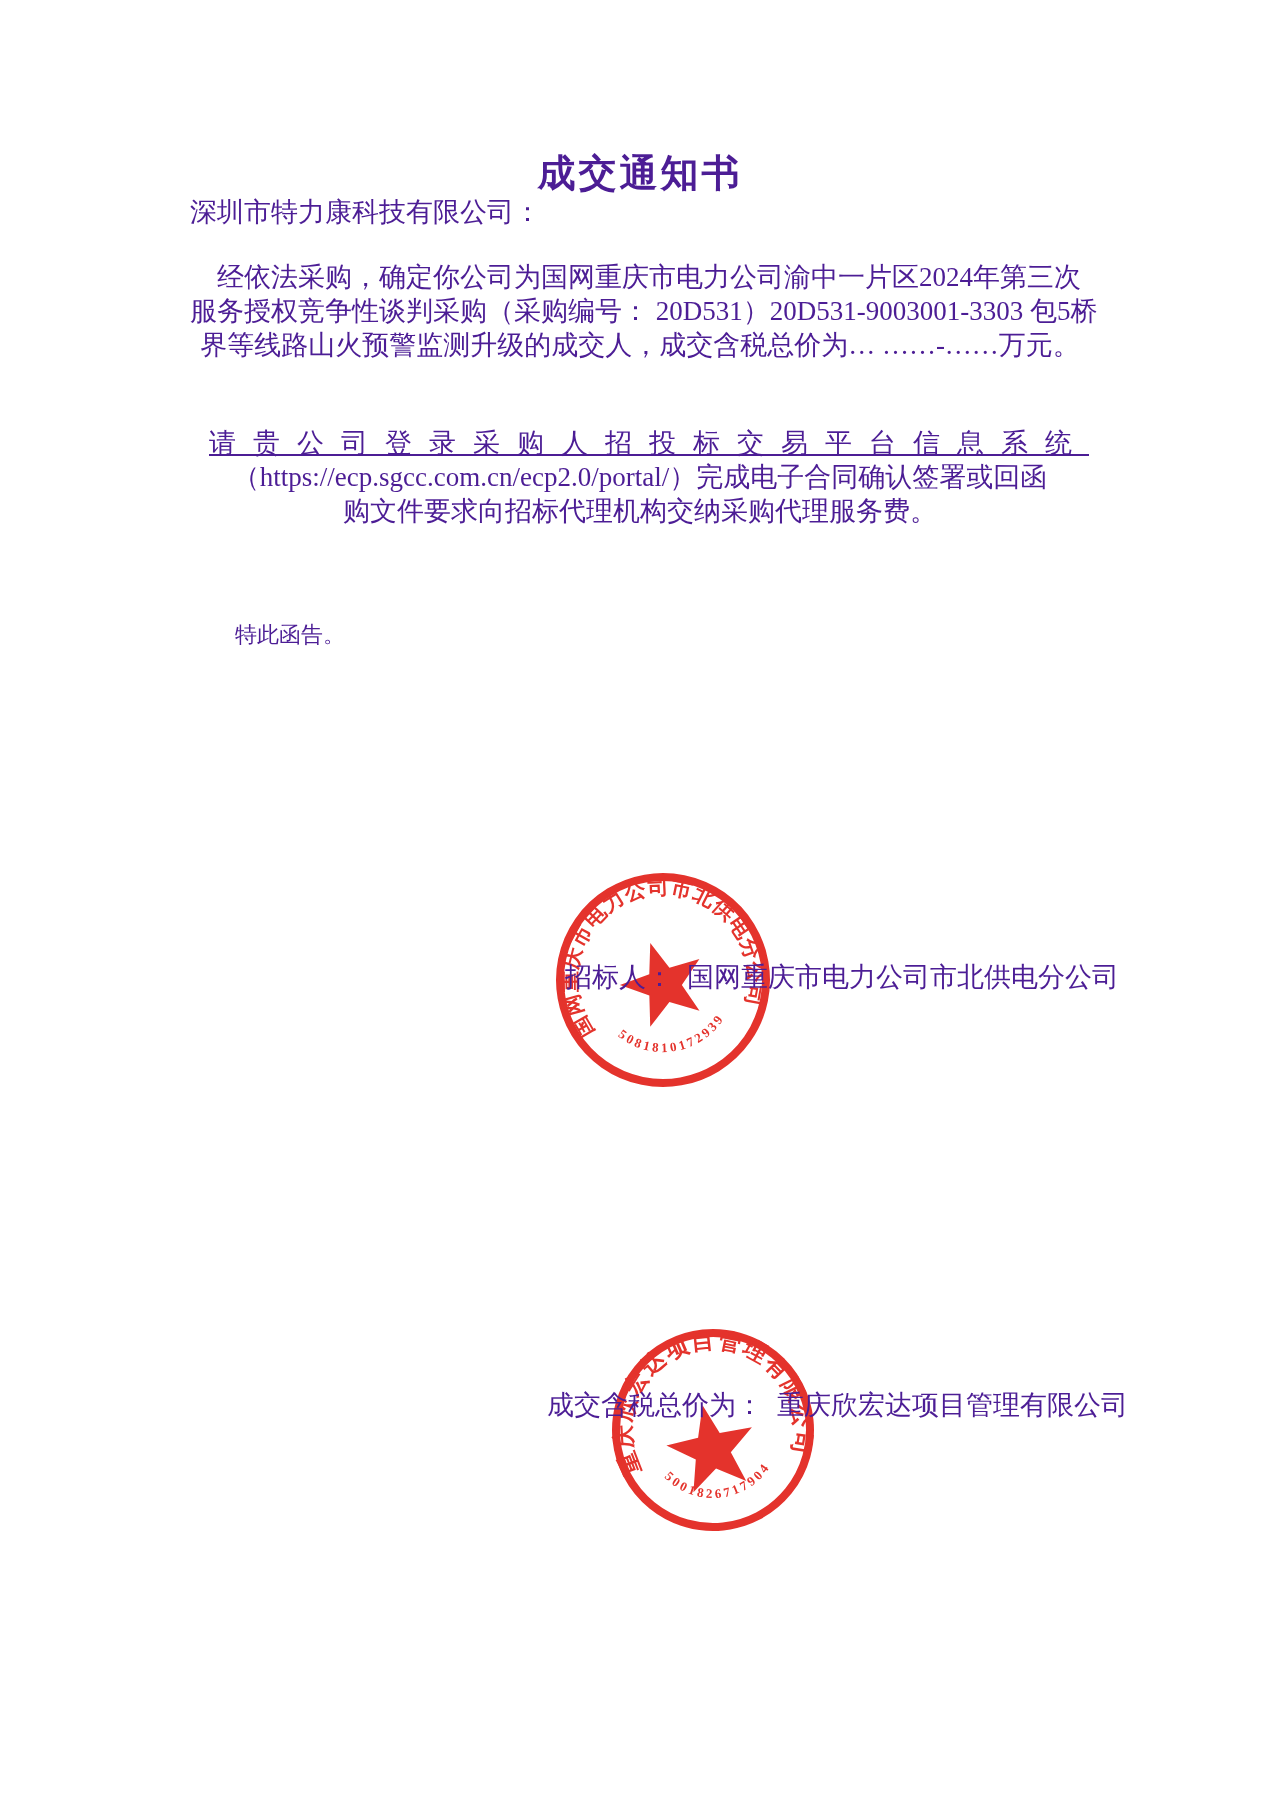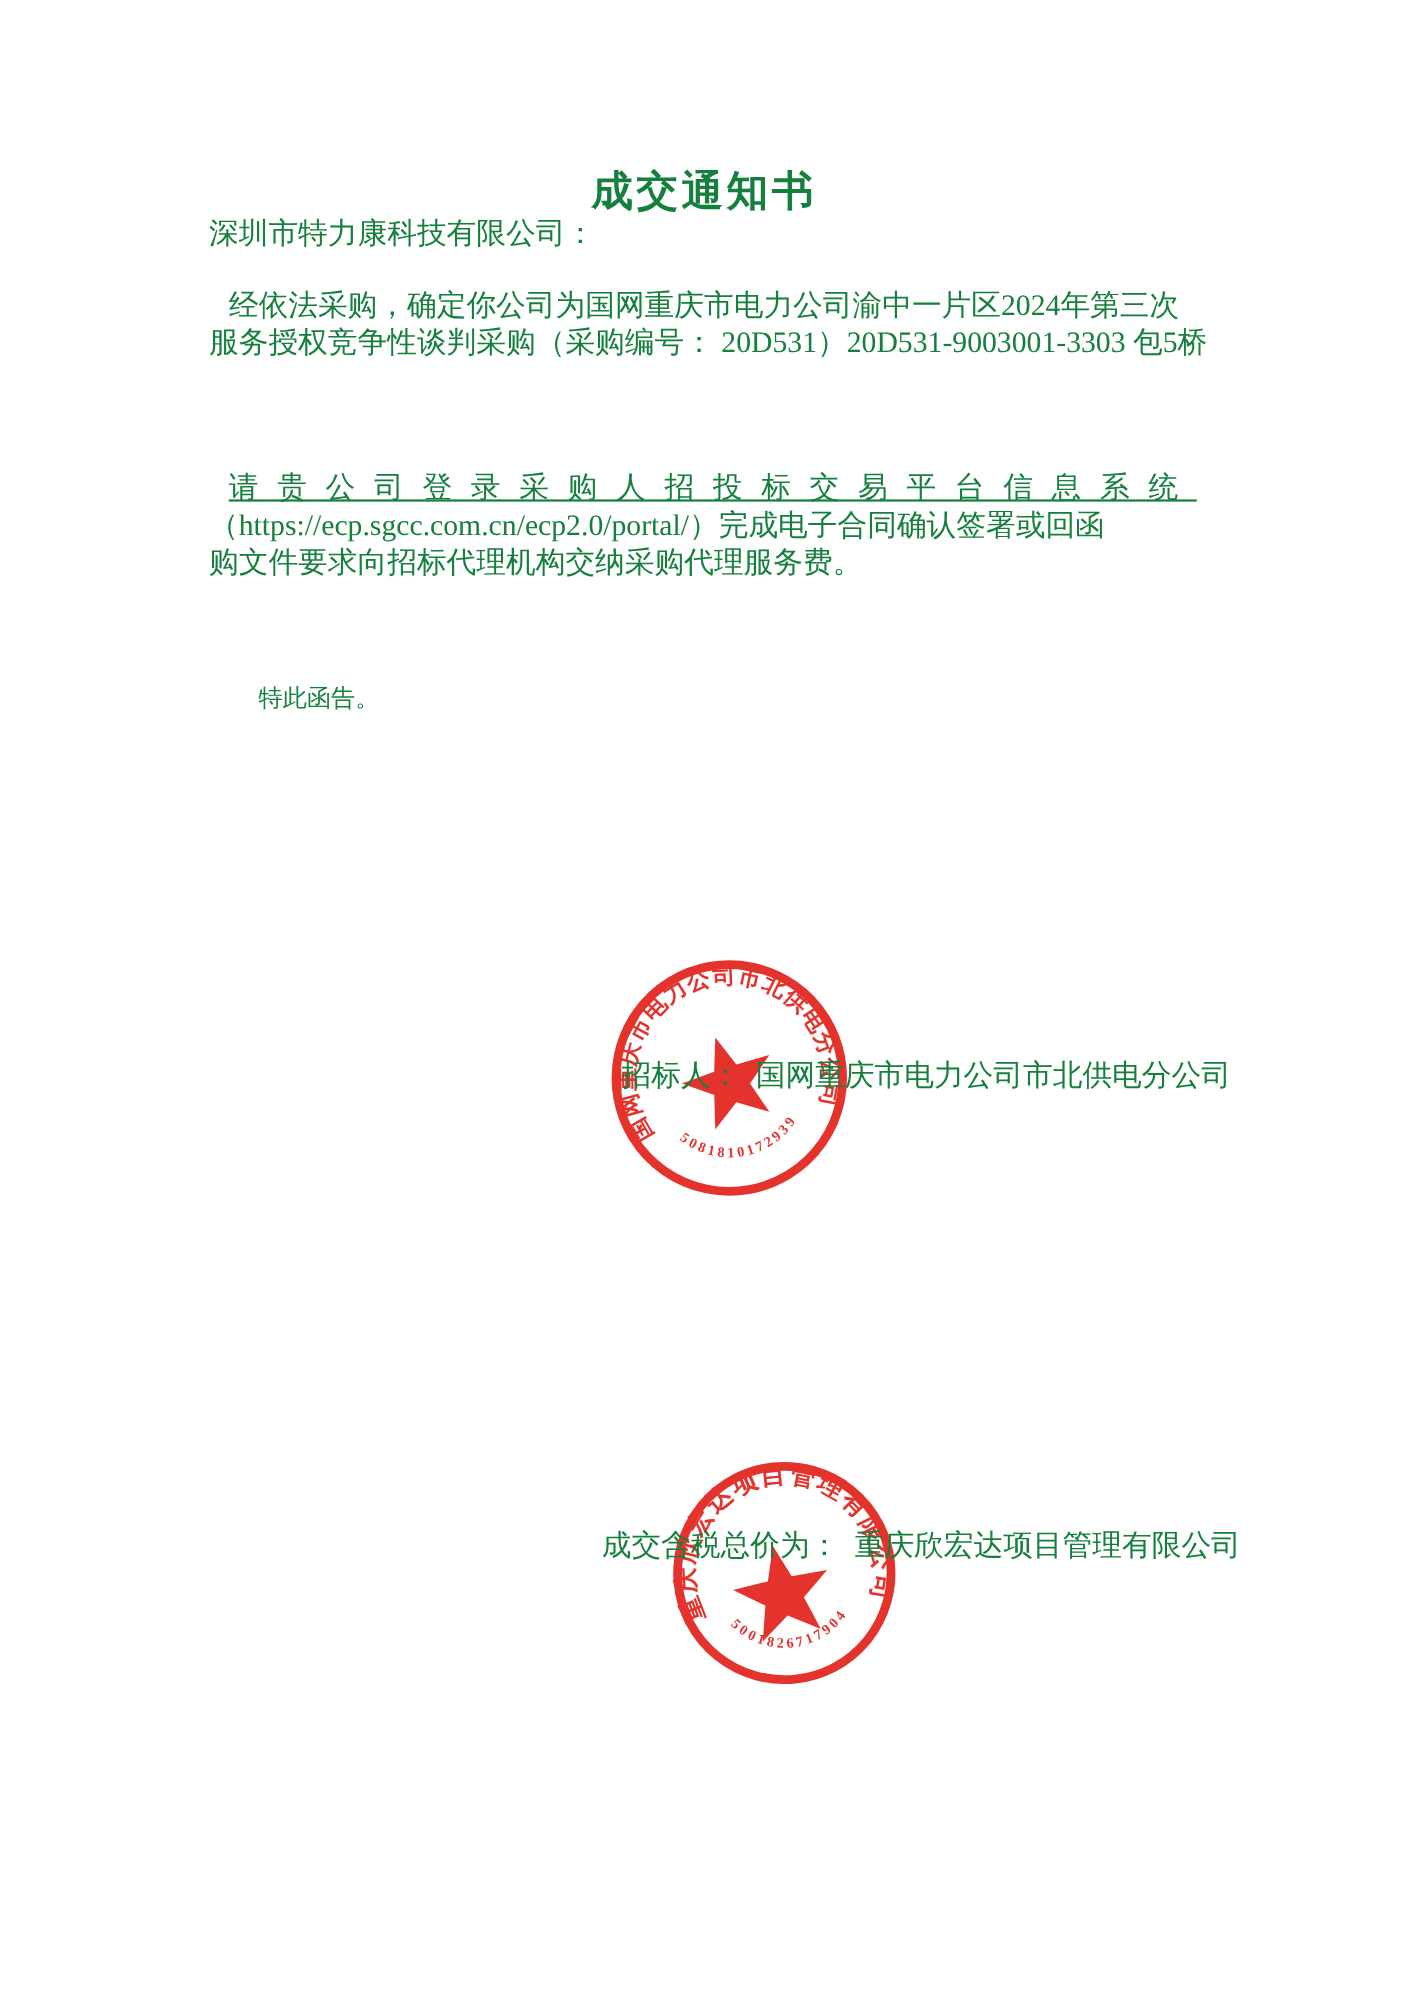--- a/index.html
+++ b/index.html
@@ -1,35 +1,35 @@
 <!DOCTYPE html>
 <html><head>
 <meta charset="utf-8">
 <style>
   html,body{margin:0;padding:0;background:#ffffff;}
   .page{
     position:relative;
     width:1280px;height:1810px;
     background:#ffffff;
     font-family:"Liberation Serif","DejaVu Serif",serif;
-    color:#15803d;
+    color:#4c1d95;
     overflow:hidden;
   }
   .doc-title{
     position:absolute;top:148px;left:190px;width:900px;
     text-align:center;font-size:38px;font-weight:bold;letter-spacing:3px;
   }
   .recipient{
     position:absolute;top:195px;left:190px;width:900px;
     font-size:27px;line-height:34px;
   }
   .para{position:absolute;left:190px;width:900px;font-size:27px;line-height:34px;}
   .para1{top:260px;}
   .para2{top:426px;}
-  .line{white-space:nowrap;}
+  .line{white-space:nowrap;text-align:center;}
   .indent{padding-left:18px;}
   .spread{letter-spacing:17px;text-decoration:underline;}
   .closing{
     position:absolute;top:618px;left:235px;
     font-size:22px;line-height:34px;
   }
   .sig{
     position:absolute;font-size:27px;line-height:34px;white-space:nowrap;z-index:3;
   }
   .sig-tenderer{top:932px;left:565px;margin-top:28px;}
@@ -49,20 +49,21 @@
 
 <div class="page">
 
   <div class="doc-title">成交通知书</div>
 
   <div class="recipient">深圳市特力康科技有限公司：</div>
 
   <div class="para para1">
     <div class="line indent">经依法采购，确定你公司为国网重庆市电力公司渝中一片区2024年第三次</div>
     <div class="line">服务授权竞争性谈判采购（采购编号： 20D531）20D531-9003001-3303 包5桥</div>
+    <div class="line">界等线路山火预警监测升级的成交人，成交含税总价为… ……-……万元。</div>
   </div>
 
   <div class="para para2">
     <div class="line indent spread">请贵公司登录采购人招投标交易平台信息系统</div>
     <div class="line">（https://ecp.sgcc.com.cn/ecp2.0/portal/）完成电子合同确认签署或回函</div>
     <div class="line">购文件要求向招标代理机构交纳采购代理服务费。</div>
   </div>
 
   <div class="closing">特此函告。</div>
 

